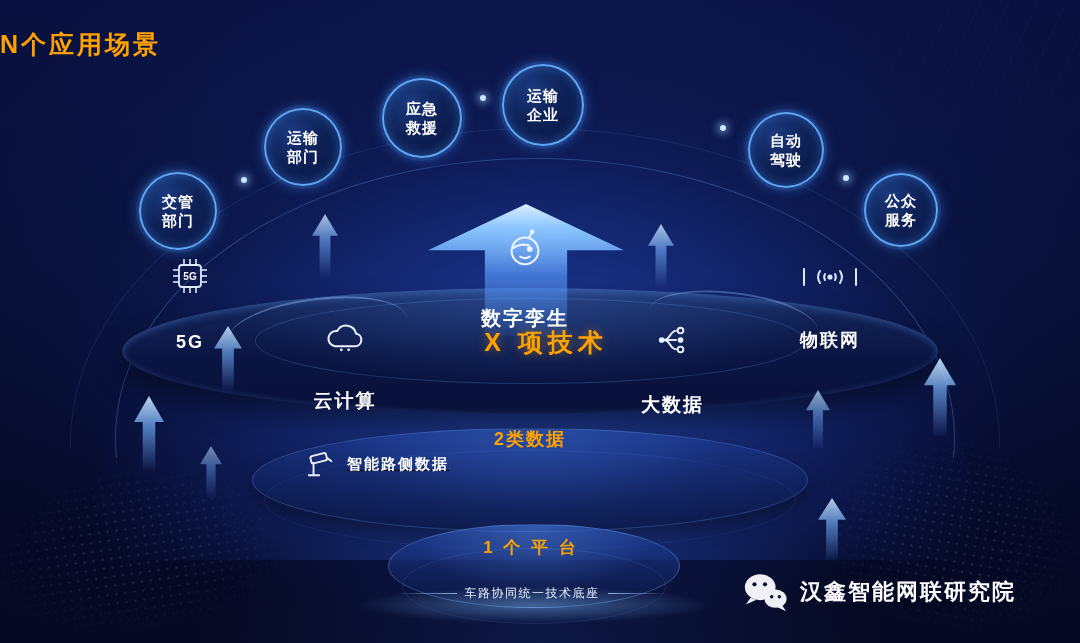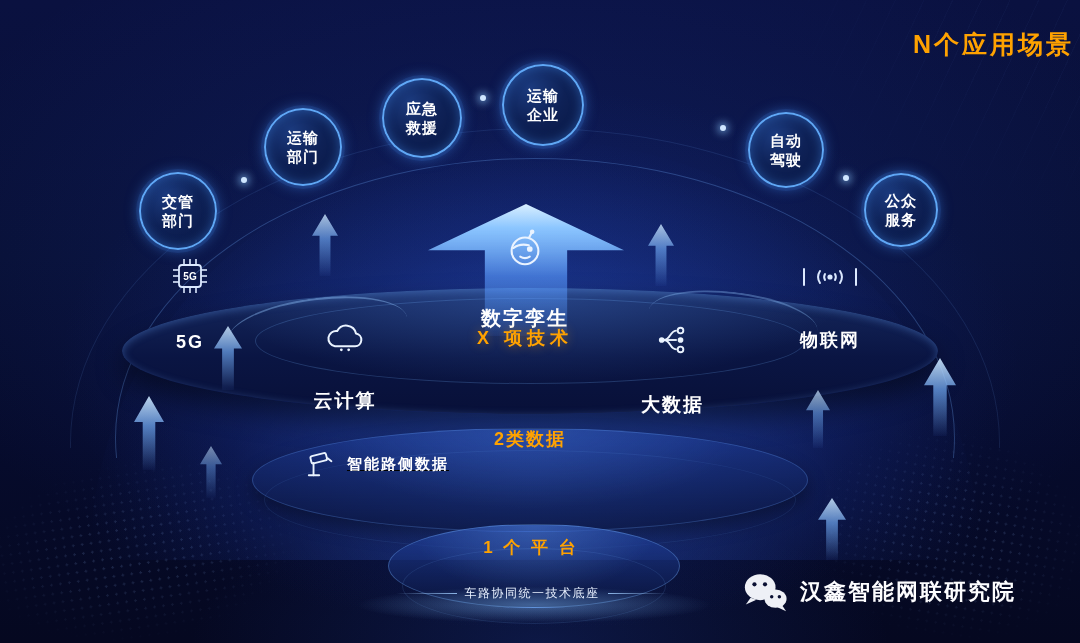--- a/index.html
+++ b/index.html
@@ -65,26 +65,26 @@
         filter:drop-shadow(0 0 12px rgba(90,170,255,0.55));}
   .glow-dot{position:absolute;z-index:5;width:6px;height:6px;border-radius:50%;background:#cfe6ff;
         box-shadow:0 0 8px 2px rgba(140,200,255,0.8);}
   
   .node{position:absolute;z-index:6;border-radius:50%;display:flex;flex-direction:column;align-items:center;justify-content:center;
         text-align:center;color:#fff;font-weight:bold;font-size:15px;line-height:1.3;letter-spacing:1px;box-sizing:border-box;
         background:radial-gradient(circle at 34% 28%, #1b3a7e 0%, #0e2156 45%, #081540 100%);
         border:2px solid rgba(100,175,255,0.95);
         box-shadow:0 0 14px rgba(70,150,255,0.55), 0 0 0 3px rgba(70,150,255,0.12), inset 0 0 12px rgba(70,150,255,0.45);}
   
-  .main-title{position:absolute;z-index:6;left:0;right:6px;top:28px;text-align:right;
+  .main-title{position:absolute;z-index:6;left:0;right:6px;top:28px;text-align:left;
         color:#FFA200;font-size:25px;font-weight:bold;letter-spacing:3px;}
   .center-col{position:absolute;z-index:6;display:flex;flex-direction:column;align-items:center;gap:31px;}
   .dt-label{margin-top:4px;color:#fff;font-size:20px;font-weight:bold;letter-spacing:2px;}
-  .x-heading{position:absolute;z-index:6;left:375px;top:326px;width:300px;text-align:center;
-        color:#FFA200;font-size:18px;font-weight:bold;letter-spacing:5px;text-shadow:0 0 12px rgba(255,162,0,0.45);}
+  .x-heading{position:absolute;z-index:6;left:396px;top:326px;width:300px;text-align:center;
+        color:#FFA200;font-size:25px;font-weight:bold;letter-spacing:5px;text-shadow:0 0 12px rgba(255,162,0,0.45);}
   .tech-label{margin-top:5px;color:#fff;font-size:19px;font-weight:bold;letter-spacing:2px;}
   .side-label{margin-top:5px;color:#fff;font-size:18px;font-weight:bold;letter-spacing:2px;}
   .section-heading{position:absolute;z-index:6;text-align:center;color:#FFA200;font-weight:bold;}
   .h-data{left:430px;top:427px;width:200px;font-size:18px;letter-spacing:2px;}
   .h-platform{left:431px;top:536px;width:200px;font-size:17px;letter-spacing:3px;}
   .data-item{position:absolute;z-index:6;display:flex;align-items:center;gap:9px;height:32px;text-decoration:underline;}
   .data-item .lbl{color:#fff;font-size:15px;font-weight:bold;letter-spacing:2px;}
   .platform-name{position:absolute;z-index:6;left:380px;top:560px;width:300px;text-align:center;
         color:#fff;font-size:16px;font-weight:bold;letter-spacing:1px;}
   .subtitle-row{position:absolute;z-index:6;left:396px;top:585px;width:272px;display:flex;align-items:center;gap:8px;}

